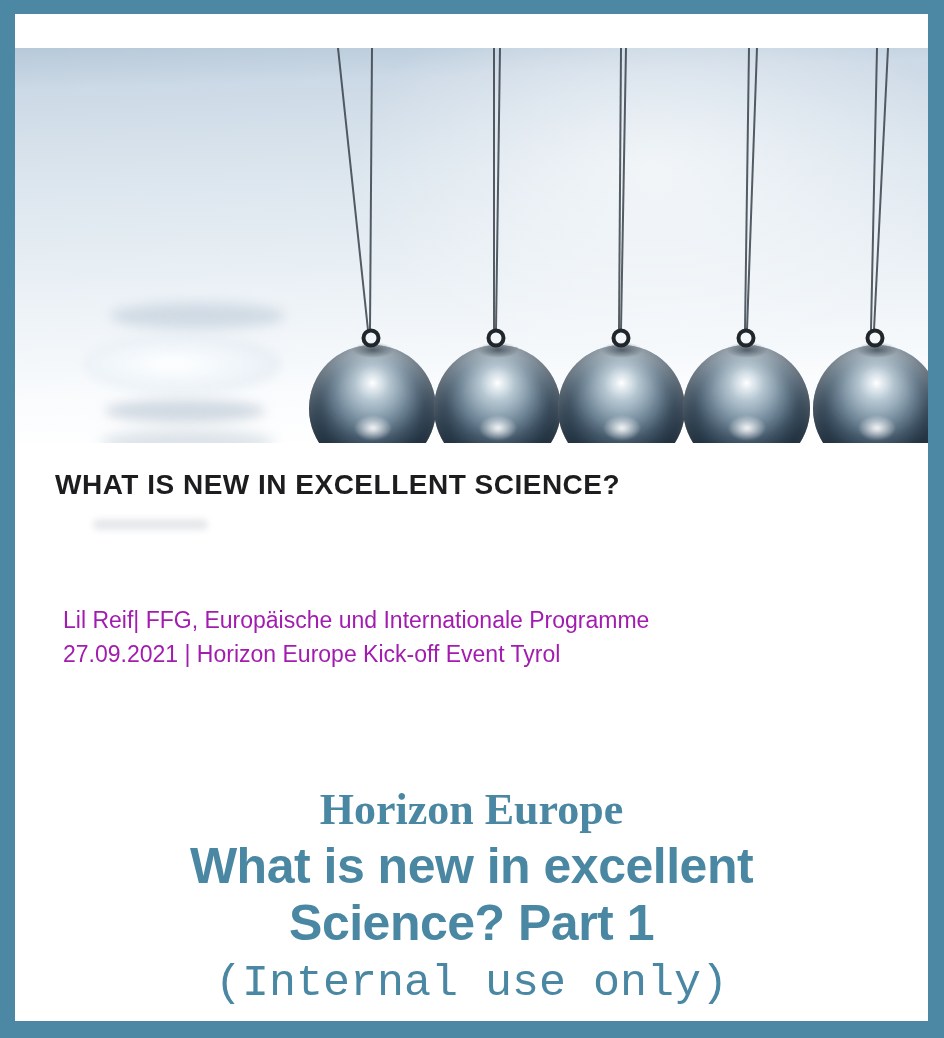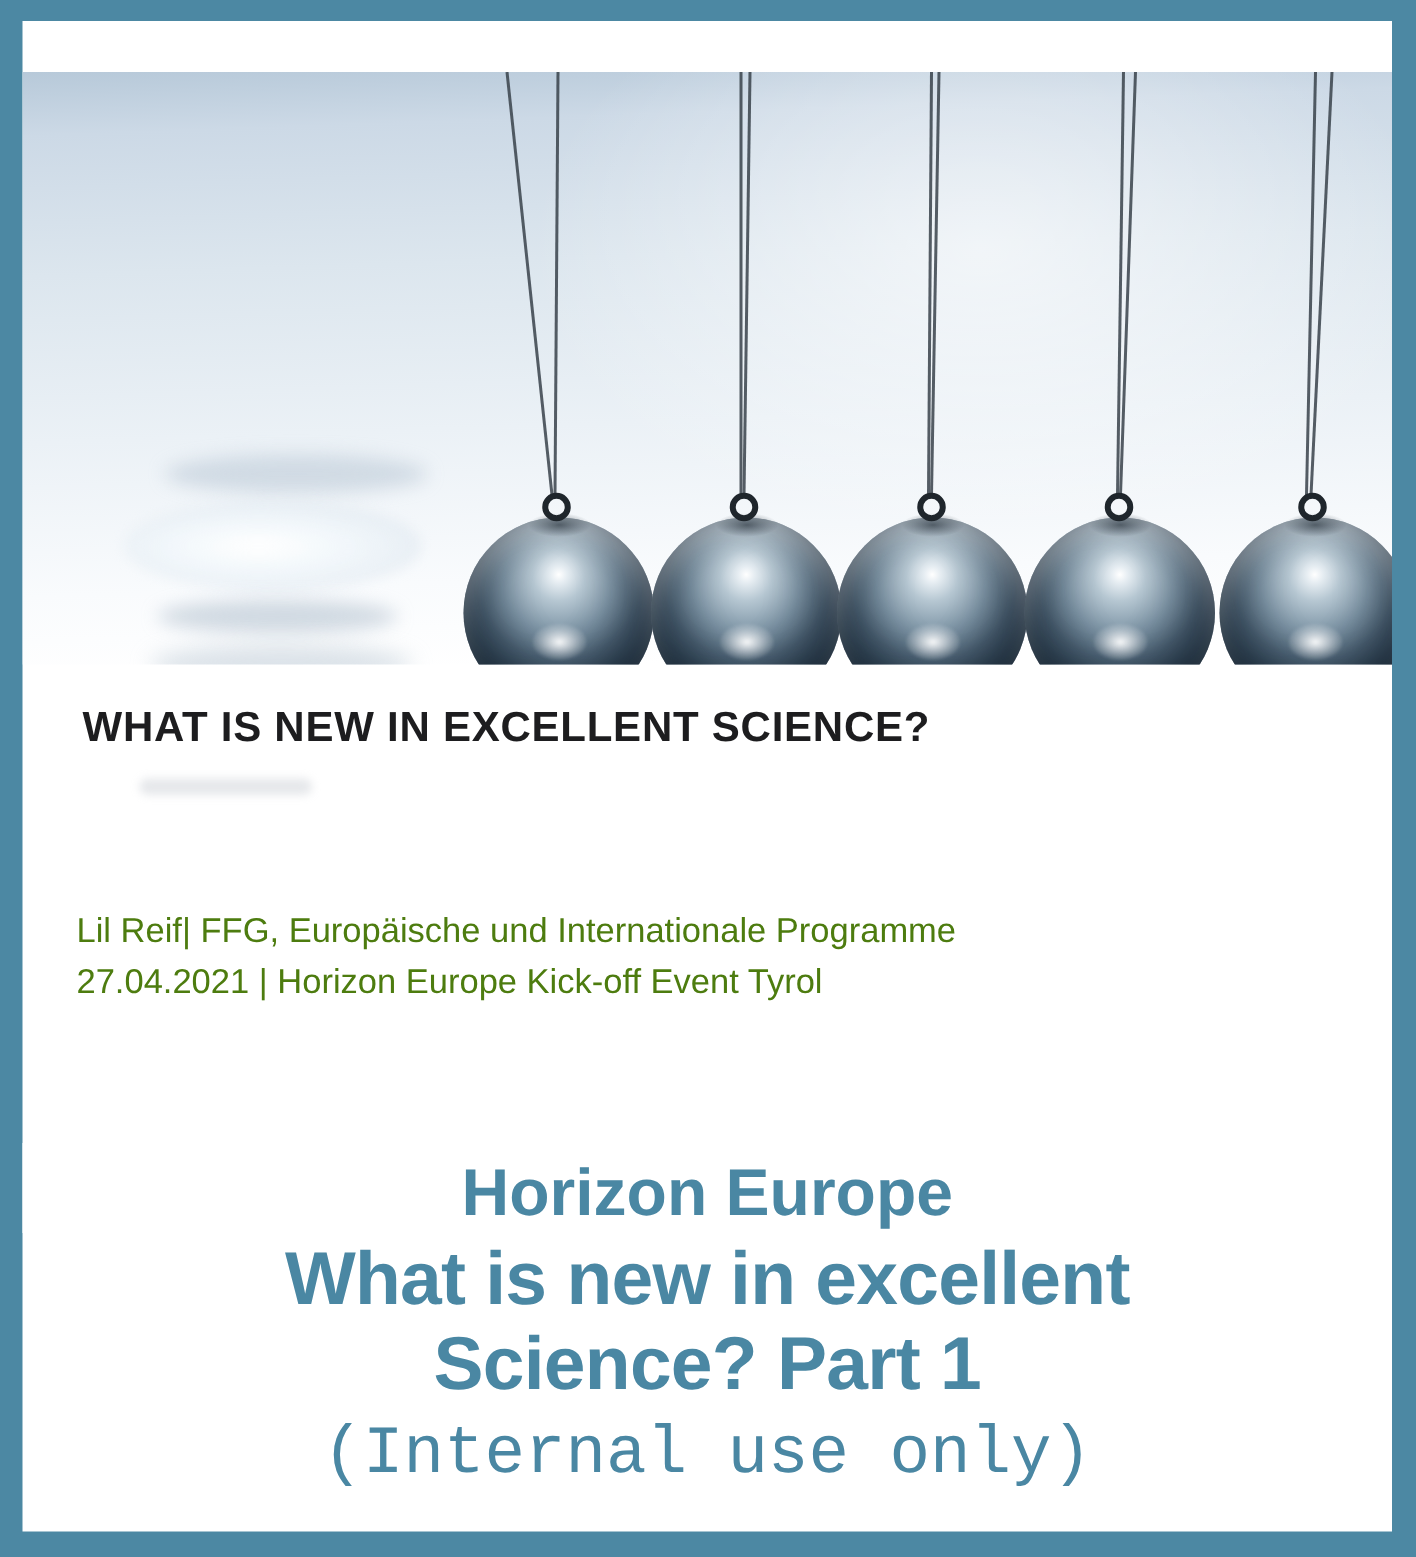--- a/index.html
+++ b/index.html
@@ -87,34 +87,34 @@
     position:absolute; left:40px; top:455px;
     font-size:28px; font-weight:700; letter-spacing:.5px;
     color:#1d1d1f; white-space:nowrap;
   }
   .ghost {
     position:absolute; left:78px; top:505px;
     width:115px; height:11px; border-radius:6px;
     background:rgba(173,179,190,.30); filter:blur(3px);
   }
   .presenter {
-    position:absolute; left:36px; top:589px;
-    font-size:23px; line-height:34px; color:#4d7c0f;
+    position:absolute; left:48px; top:589px;
+    font-size:23px; line-height:34px; color:#a21caf;
     white-space:nowrap;
   }
 
   
   .caption {
     position:absolute; left:15px; top:762px;
     width:913px; height:259px;
     background:#ffffff;
     text-align:center;
     color:#4a87a3;
   }
-  .kicker   { margin-top:8px; font-size:44px; font-weight:700; line-height:52px; }
+  .kicker   { margin-top:22px; font-size:44px; font-weight:700; line-height:52px;font-family:Liberation Serif, serif; }
   .big      { font-size:50px; font-weight:700; line-height:57px; letter-spacing:-0.5px; }
   .big-wrap { margin-top:2px;text-align:center; }
   .subtitle { margin-top:4px; font-size:45px; font-weight:400; line-height:56px;font-family:Liberation Mono, monospace; }
 </style>
 </head>
 <body>
 
 <div class="frame">
 
   <div class="slide">
@@ -155,21 +155,21 @@
         </g>
       </svg>
     </div>
 
     <div class="slide-title">WHAT IS NEW IN EXCELLENT SCIENCE?</div>
 
     <div class="ghost"></div>
 
     <div class="presenter">
       <div>Lil Reif| FFG, Europäische und Internationale Programme</div>
-      <div>27.04.2021 | Horizon Europe Kick-off Event Tyrol</div>
+      <div>27.09.2021 | Horizon Europe Kick-off Event Tyrol</div>
     </div>
   </div>
 
   <div class="caption">
     <div class="kicker">Horizon Europe</div>
     <div class="big-wrap">
       <div class="big">What is new in excellent</div>
       <div class="big">Science? Part 1</div>
     </div>
     <div class="subtitle">(Internal use only)</div>

